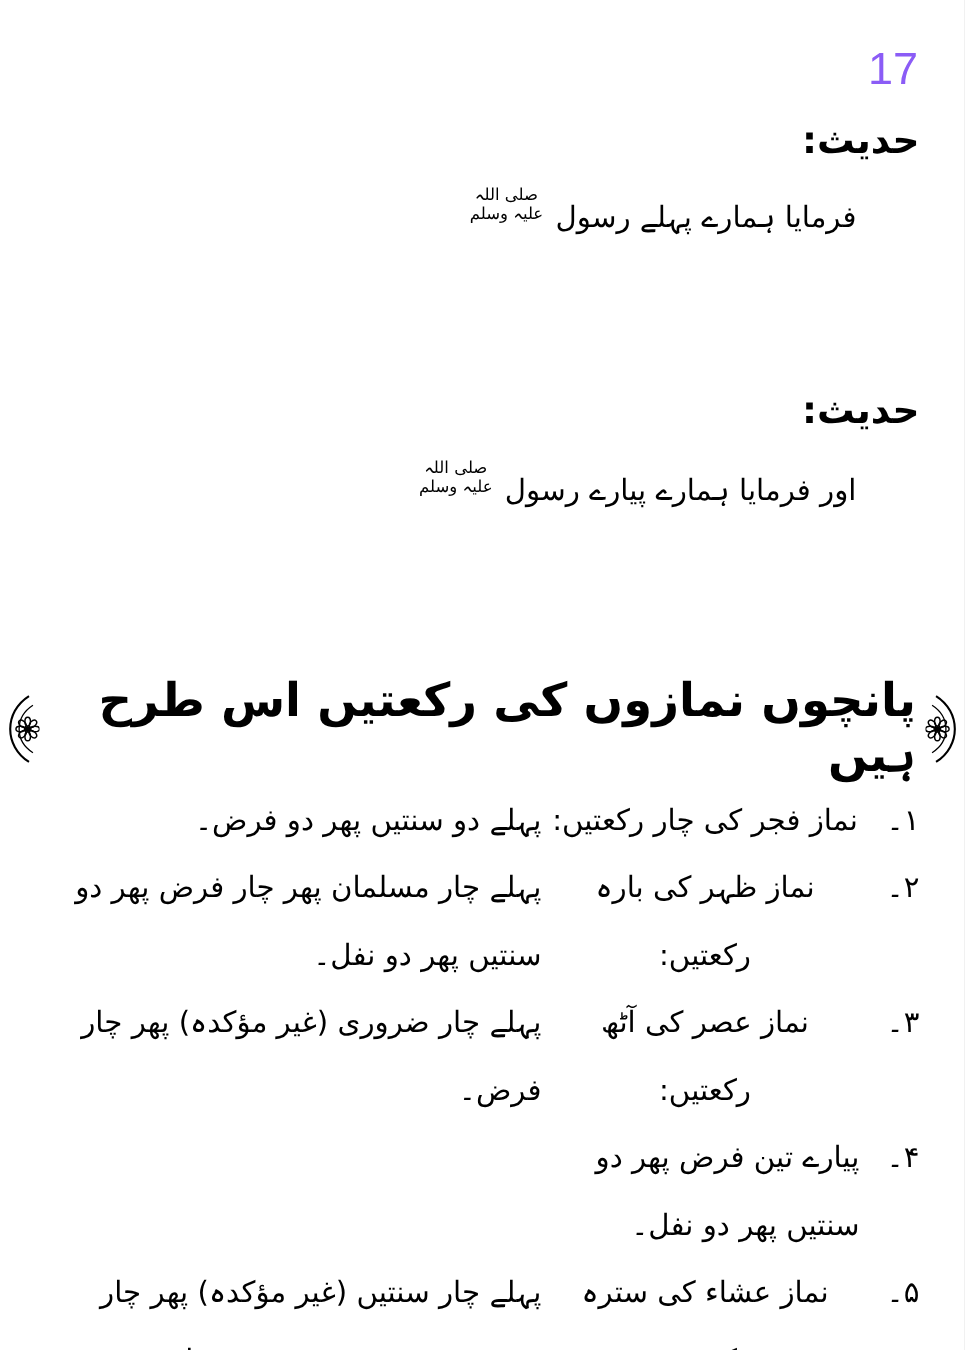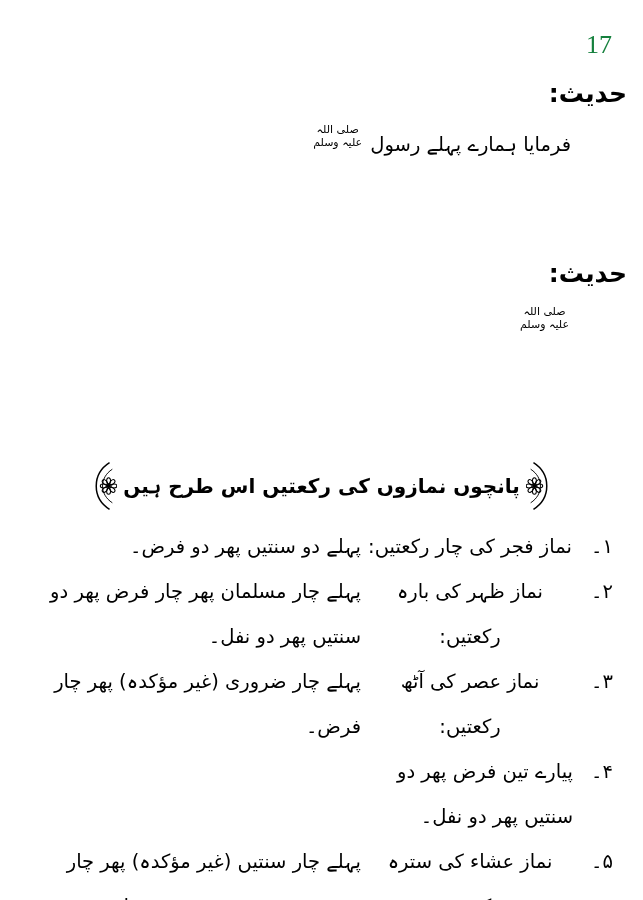--- a/index.html
+++ b/index.html
@@ -9,25 +9,25 @@
     margin:0 auto;
     background:#ffffff;
     color:#000;
     direction:rtl;
     font-family:"DejaVu Sans", sans-serif;
     overflow:hidden;
   }
   .page-number {
     position:absolute; top:30px; right:31px;
     direction:ltr;
-    font-family:Liberation Serif, serif;
-    font-size:26px; color:#15803d;
+    font-family:Liberation Sans, sans-serif;
+    font-size:30px; color:#8b5cf6;
   }
   .hadith-heading {
-    position:absolute; right:16px;
+    position:absolute; right:30px;
     font-size:25px; font-weight:bold;
     letter-spacing:0.5px;
     line-height:1.1;
   }
   .hh1 { top:80px; }
   .hh2 { top:260px; }
   .para {
     position:absolute; right:30px; left:26px;
     margin:0;
     font-size:19.5px;
@@ -47,21 +47,21 @@
     text-indent:0;
   }
   .salat span { display:block; }
   .deco-heading {
     position:absolute; top:446px; left:0; right:0;
     height:80px;
     display:flex; align-items:center; justify-content:center;
     gap:4px;
   }
   .deco-title {
-    font-size:20px; font-weight:bold;
+    font-size:31px; font-weight:bold;
     line-height:1.2;
     padding:0 2px;
   }
   .orn { display:block; }
   .orn-left { transform:scaleX(-1); }
   .rakat-list {
     position:absolute; top:524px; right:30px; left:26px;
   }
   .rakat-row {
     display:grid;
@@ -86,20 +86,21 @@
   <div class="hadith-heading hh1">حدیث:</div>
 
   <p class="para p1">
     <span>فرمایا ہمارے پہلے رسول</span>
     <span class="salat"><span>صلی اللہ</span><span>علیہ وسلم</span></span>
   </p>
 
   <div class="hadith-heading hh2">حدیث:</div>
 
   <p class="para p2">
+    <span>اور فرمایا ہمارے پیارے رسول</span>
     <span class="salat"><span>صلی اللہ</span><span>علیہ وسلم</span></span>
   </p>
 
   <div class="deco-heading">
     <svg class="orn" viewBox="0 0 30 54" width="28" height="52" aria-hidden="true">
       <path d="M8 2 C 27 14, 27 40, 8 52" fill="none" stroke="#000" stroke-width="1.6"></path>
       <path d="M5 9 C 19 18, 19 36, 5 45" fill="none" stroke="#000" stroke-width="1"></path>
       <g transform="translate(9,27)">
         <circle r="2.3" fill="#000"></circle>
         <g fill="none" stroke="#000" stroke-width="1.1">

